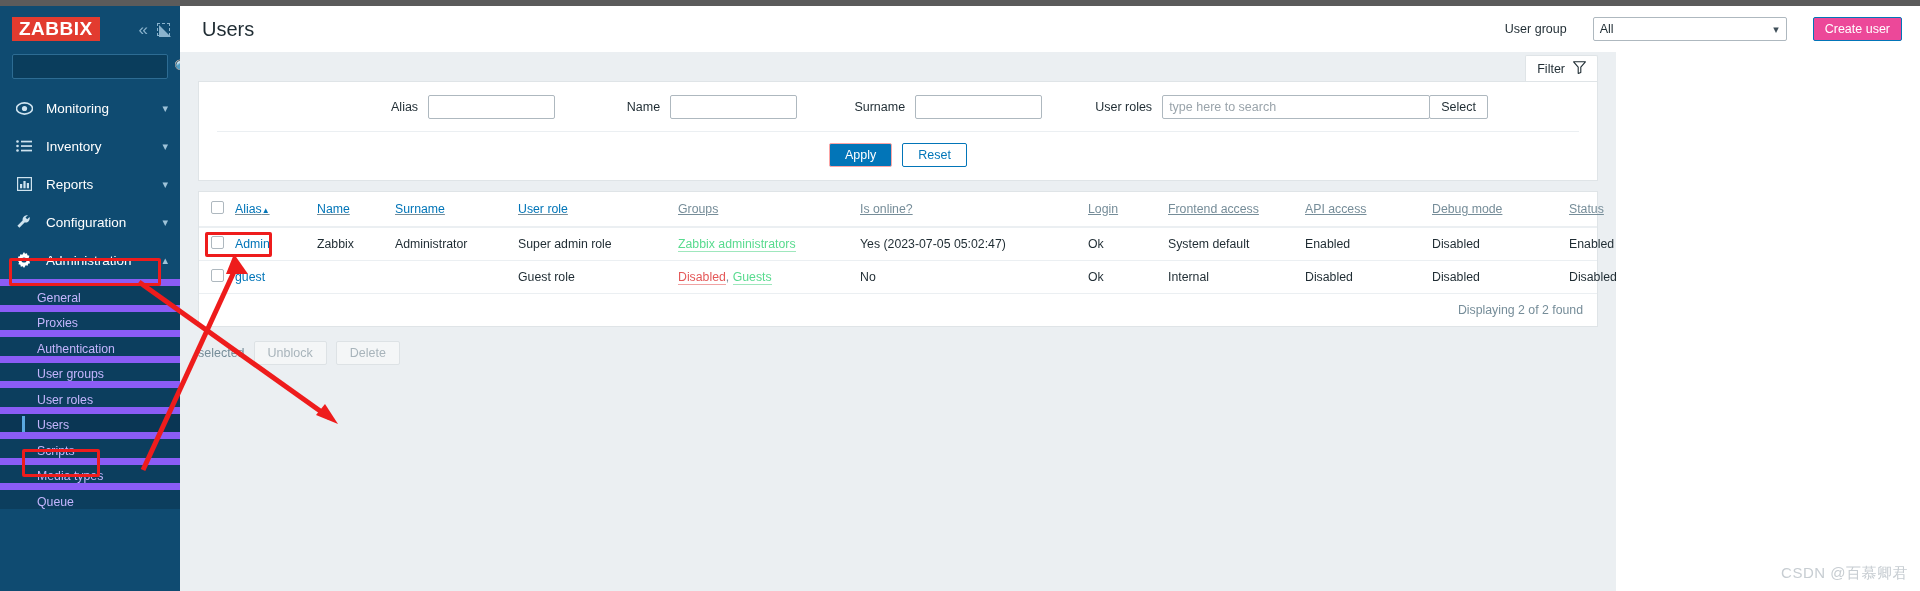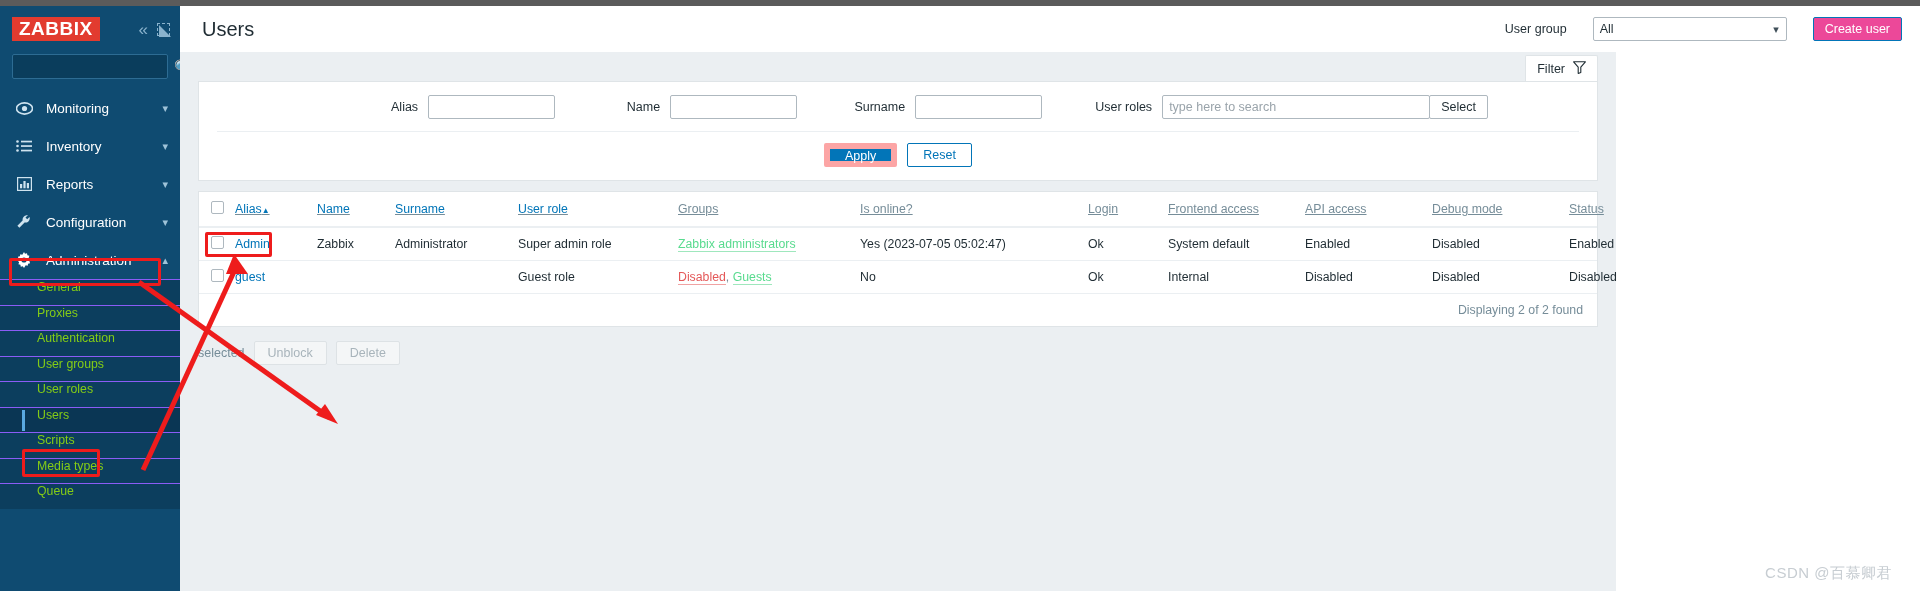--- a/index.html
+++ b/index.html
@@ -60,23 +60,23 @@
   .nav-item .ni-icon {
     width: 20px; margin-right: 12px; display: flex; align-items: center;
     justify-content: center; color: #cfe3ef;
   }
   .nav-item .ni-label { flex: 1; }
   .nav-item .ni-caret { color: #9fc3d8; font-size: 11px; }
   .nav-item.active { background: #0f4b71; }
 
   .submenu { background: #0c3e5e; }
   .sub-item {
-    height: 25.5px; display: flex; align-items: flex-start;
-    padding-left: 37px; font-size: 12.3px; color: #84cc16;
-    border-top: 1px solid #8b5cf6; cursor: pointer; position: relative;
+    height: 25.5px; display: flex; align-items: flex-end;
+    padding-left: 37px; font-size: 12.3px; color: #c4b5fd;
+    border-top: 7px solid #8b5cf6; cursor: pointer; position: relative;
   }
   .sub-item.selected { background: #0a3654; }
   .sub-item.selected::before {
     content: ""; position: absolute; left: 22px; top: 2px;
     width: 3px; height: 21px; background: #5aa9e0;
   }
   .sidebar-bottomfill {
     position: absolute; left: 0; bottom: 0; width: 180px; height: 24px;
     background: #0f4b71;
   }
@@ -141,21 +141,21 @@
     height: 24px; border: 1px solid #aeb8bf; border-radius: 2px; background: #fff;
     font-size: 12.5px; color: #1f2c33; padding: 0 11px; cursor: pointer;
     margin-left: -1px; font-family: "Liberation Sans", sans-serif;
   }
   .filter-sep { border-top: 1px solid #ebeff2; margin: 12px 18px 0 18px; }
   .filter-actions {
     display: flex; justify-content: center; align-items: center;
     gap: 10px; padding: 11px 0 4px 0;
   }
   .btn-apply {
-    background: #0275b8; color: #fff; border: 6px solid #fca5a5; border-radius: 2px;
+    background: #0275b8; color: #fff; border: 1px solid #fca5a5; border-radius: 2px;
     height: 24px; padding: 0 15px; font-size: 12.5px; cursor: pointer;
     font-family: "Liberation Sans", sans-serif;
   }
   .btn-reset {
     background: #fff; color: #0275b8; border: 1px solid #0275b8; border-radius: 2px;
     height: 24px; padding: 0 15px; font-size: 12.5px; cursor: pointer;
     font-family: "Liberation Sans", sans-serif;
   }
 
   
@@ -198,21 +198,21 @@
     height: 24px; padding: 0 13px; font-size: 12.5px;
     font-family: "Liberation Sans", sans-serif; cursor: default;
   }
 
   
   .anno { position: absolute; pointer-events: none; }
   .anno-box {
     position: absolute; border: 3px solid #ee1c1c; border-radius: 2px;
   }
   .watermark {
-    position: absolute; right: 28px; bottom: 8px;
+    position: absolute; right: 12px; bottom: 8px;
     font-size: 15px; color: #c7cdd2; letter-spacing: .5px;
   }
 </style>
 </head>
 <body>
 
 <div id="app">
 
   <div class="top-strip"></div>
 

